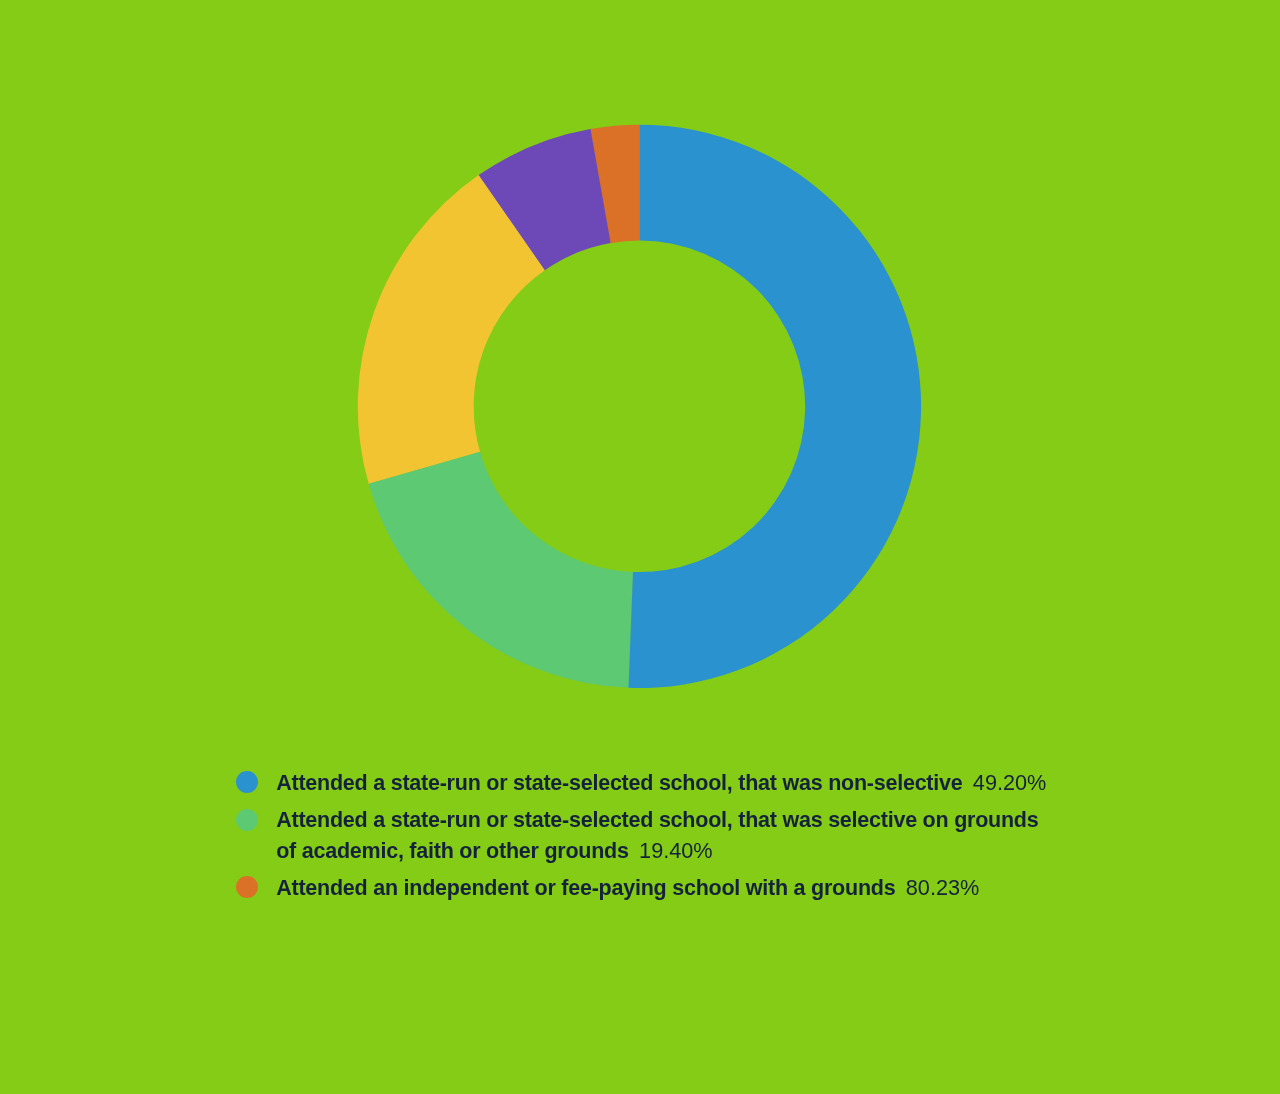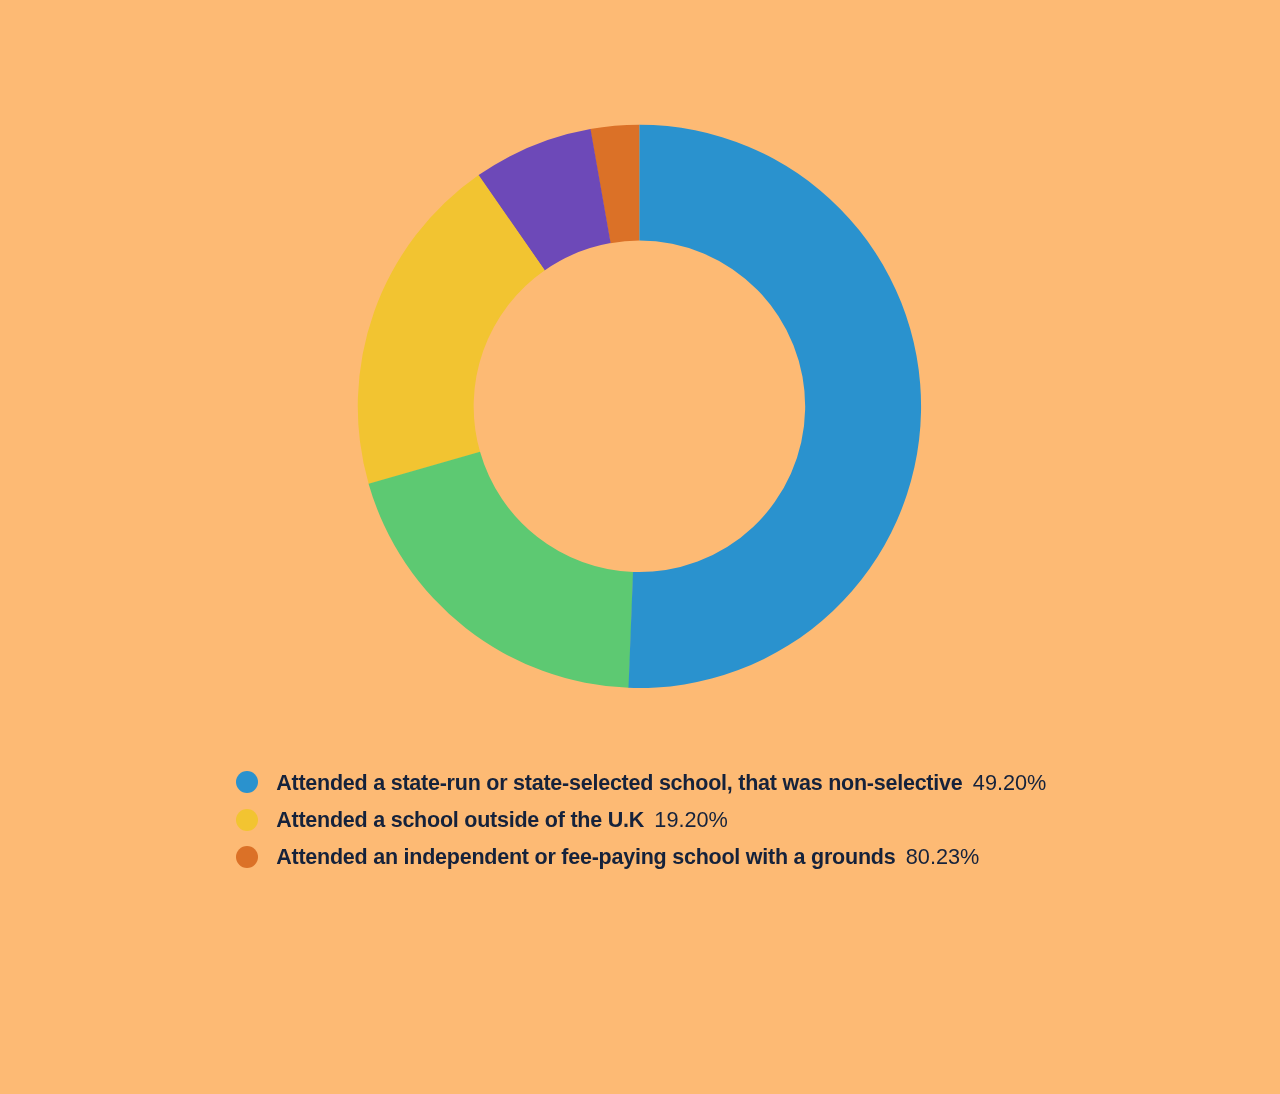--- a/index.html
+++ b/index.html
@@ -10,21 +10,21 @@
     height: 1094px;
     background: #ffffff;
     font-family: "Liberation Sans", sans-serif;
     -webkit-font-smoothing: antialiased;
   }
   #page {
     position: relative;
     width: 1280px;
     height: 1094px;
     overflow: hidden;
-    background: #fdba74;
+    background: #84cc16;
   }
   #donut-wrap {
     position: absolute;
     left: 0;
     top: 0;
     width: 1280px;
     height: 720px;
   }
   #legend {
     position: absolute;
@@ -78,25 +78,25 @@
       </svg>
   </div>
 
   <div id="legend">
 
     <div class="legend-row">
       <span class="swatch" style="background: rgb(42, 146, 206);"></span>
       <span class="legend-text"><span class="lab">Attended a state-run or state-selected school, that was non-selective</span><span class="sp">&nbsp;</span><span class="pct">49.20%</span></span>
     </div>
 
+    <div class="legend-row">
+      <span class="swatch" style="background: rgb(93, 201, 114);"></span>
+      <span class="legend-text"><span class="lab">Attended a state-run or state-selected school, that was selective on grounds of academic, faith or other grounds</span><span class="sp">&nbsp;</span><span class="pct">19.40%</span></span>
+    </div>
 
-    <div class="legend-row">
-      <span class="swatch" style="background: rgb(242, 196, 49);"></span>
-      <span class="legend-text"><span class="lab">Attended a school outside of the U.K</span><span class="sp">&nbsp;</span><span class="pct">19.20%</span></span>
-    </div>
 
 
     <div class="legend-row">
       <span class="swatch" style="background: rgb(219, 113, 39);"></span>
       <span class="legend-text"><span class="lab">Attended an independent or fee-paying school with a grounds</span><span class="sp">&nbsp;</span><span class="pct">80.23%</span></span>
     </div>
 
   </div>
 </div>
 

